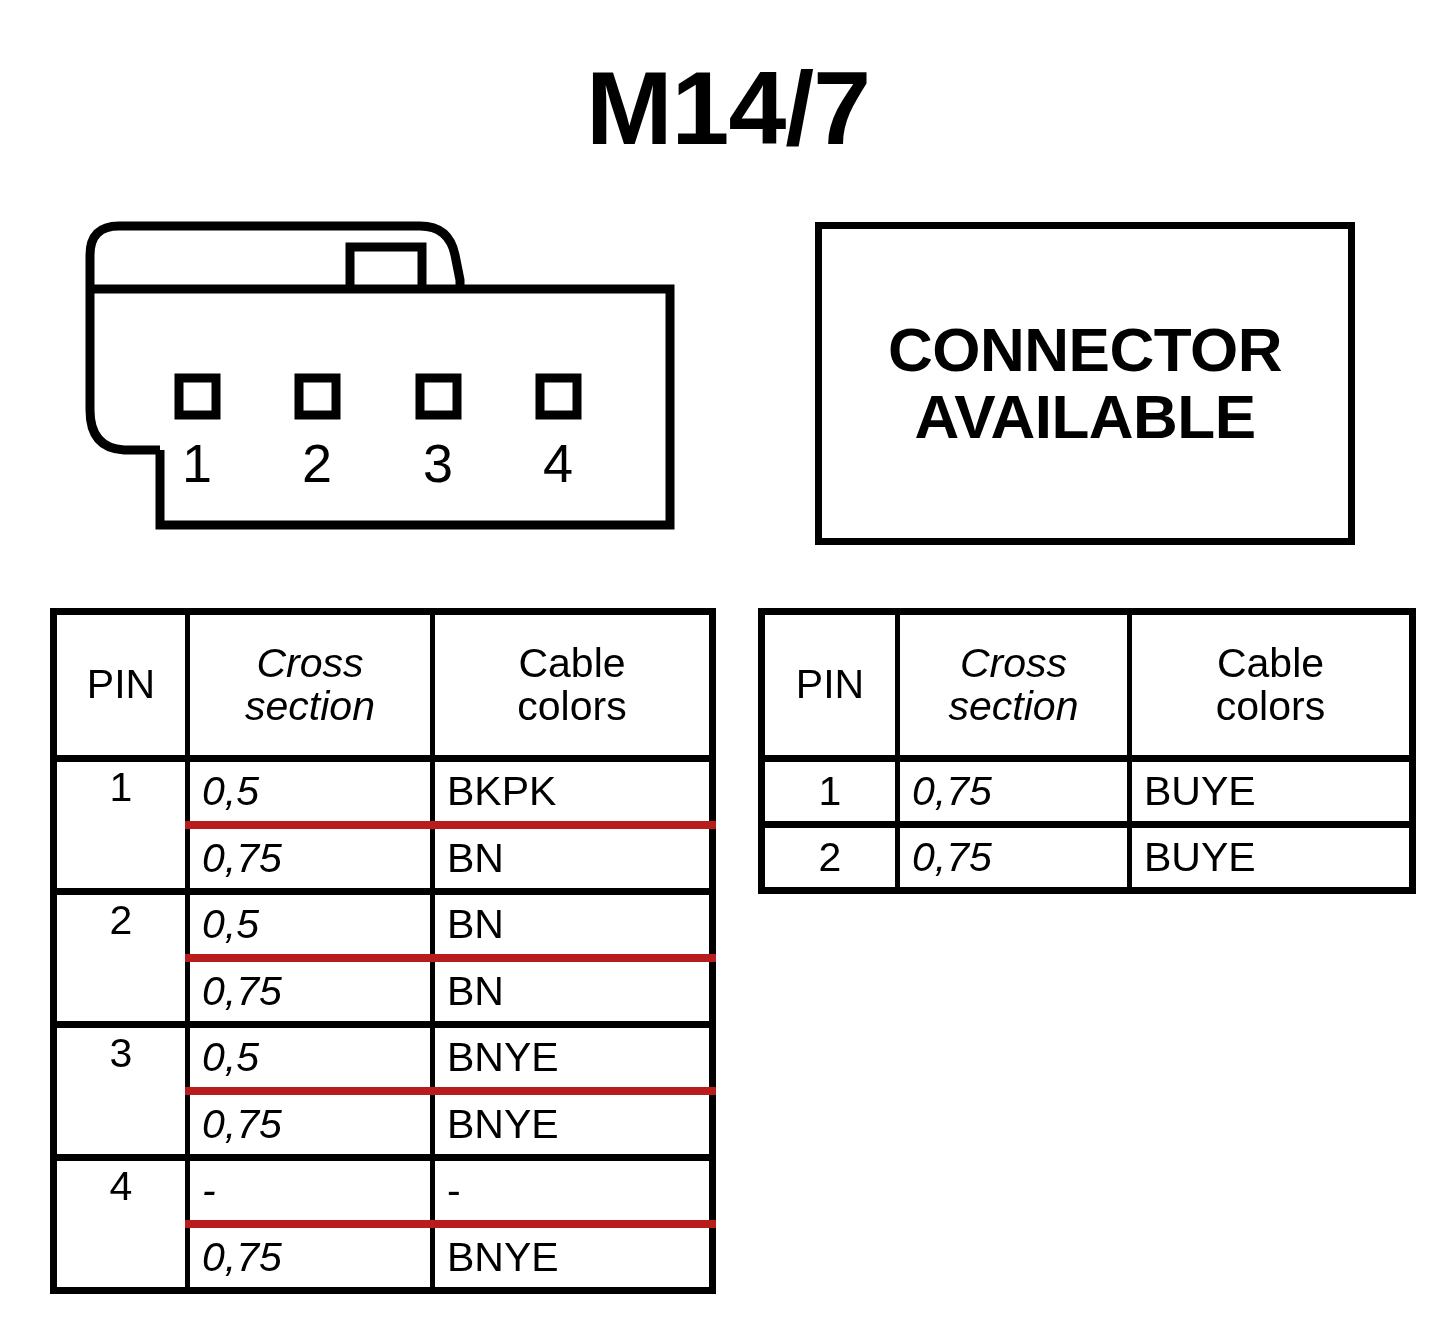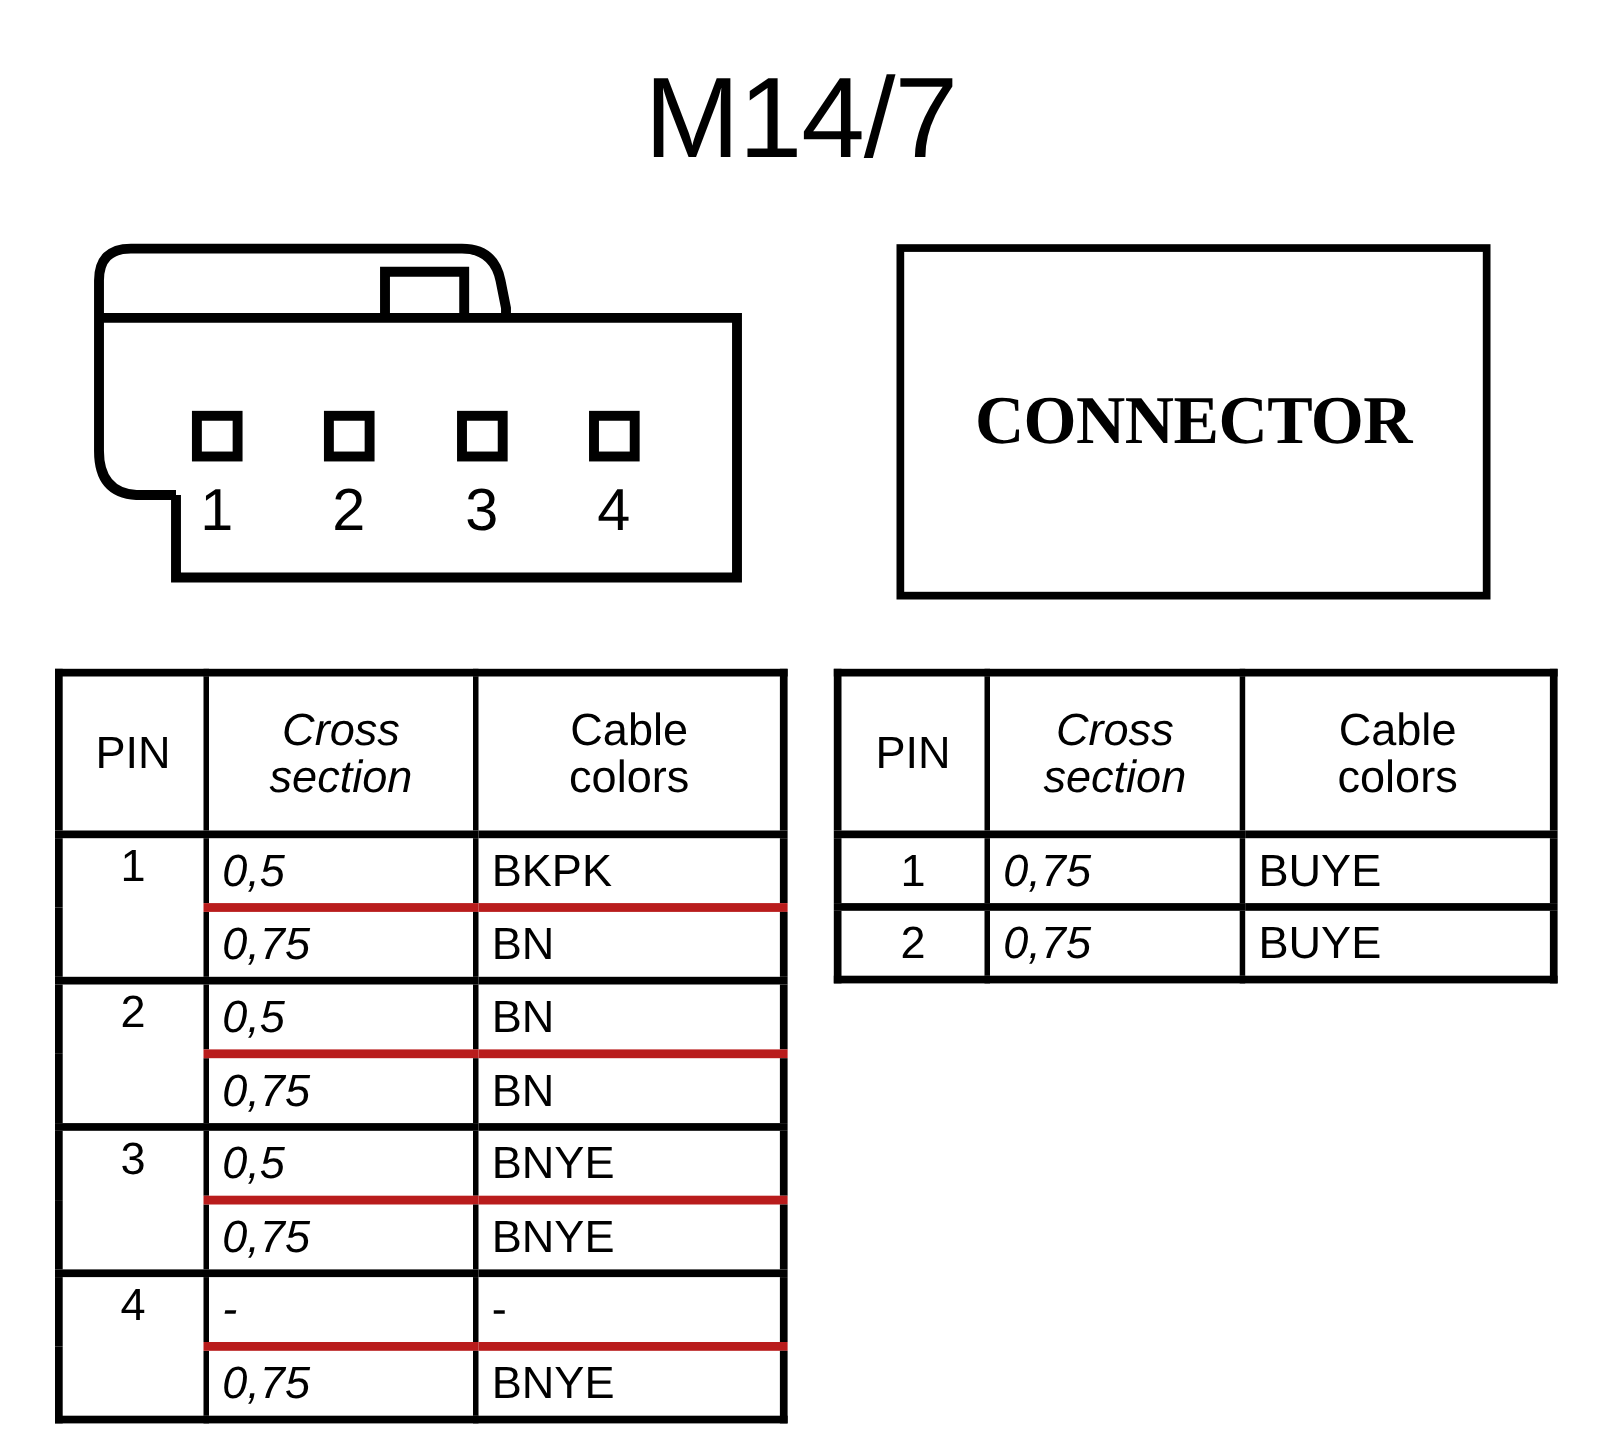--- a/index.html
+++ b/index.html
@@ -17,21 +17,21 @@
   }
 
   
   #page-title {
     position: absolute;
     left: 0;
     top: 56px;
     width: 1456px;
     text-align: center;
     font-size: 104px;
-    font-weight: normal;
+    font-weight: bold;
     line-height: 1;
     letter-spacing: -1px;
   }
 
   
   #connector-drawing {
     position: absolute;
     left: 50px;
     top: 210px;
     width: 650px;
@@ -50,21 +50,20 @@
     left: 815px;
     top: 222px;
     width: 540px;
     height: 323px;
     border: 7px solid #000000;
     box-sizing: border-box;
     display: flex;
     flex-direction: column;
     align-items: center;
     justify-content: center;
-    font-family: Liberation Serif, serif;
   }
   #notice-box .notice-line {
     font-size: 62px;
     font-weight: bold;
     line-height: 1.08;
     text-align: center;
     white-space: nowrap;
     letter-spacing: -0.5px;
   }
 
@@ -170,20 +169,21 @@
 
     <text class="pin-number" x="147" y="272" text-anchor="middle">1</text>
     <text class="pin-number" x="267" y="272" text-anchor="middle">2</text>
     <text class="pin-number" x="388" y="272" text-anchor="middle">3</text>
     <text class="pin-number" x="508" y="272" text-anchor="middle">4</text>
   </svg>
 </div>
 
 <div id="notice-box">
   <div class="notice-line">CONNECTOR</div>
+  <div class="notice-line">AVAILABLE</div>
 </div>
 
 <table class="pin-table" id="table-left">
   <thead>
     <tr>
       <td class="col-pin">PIN</td>
       <td class="col-cross">
         <div>Cross</div>
         <div>section</div>
       </td>

